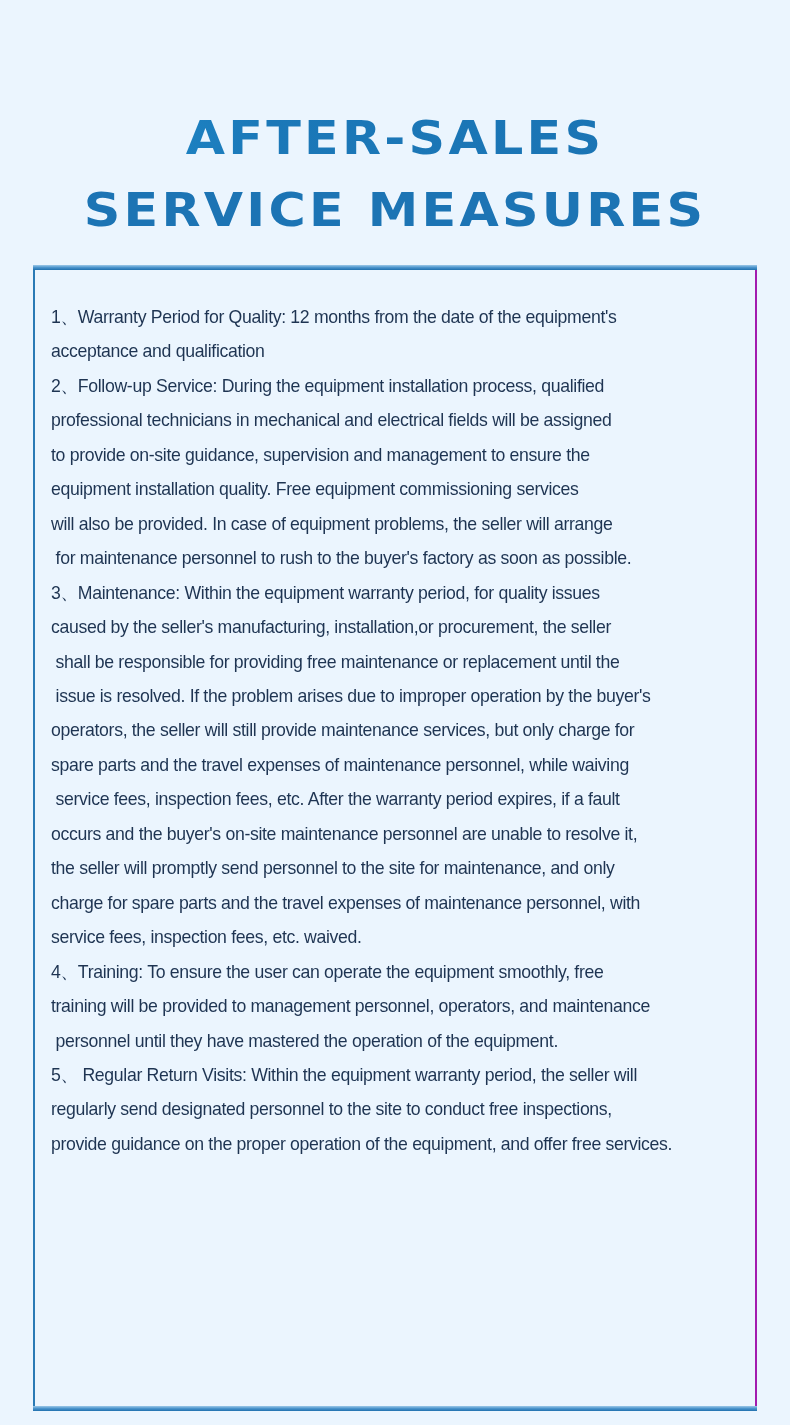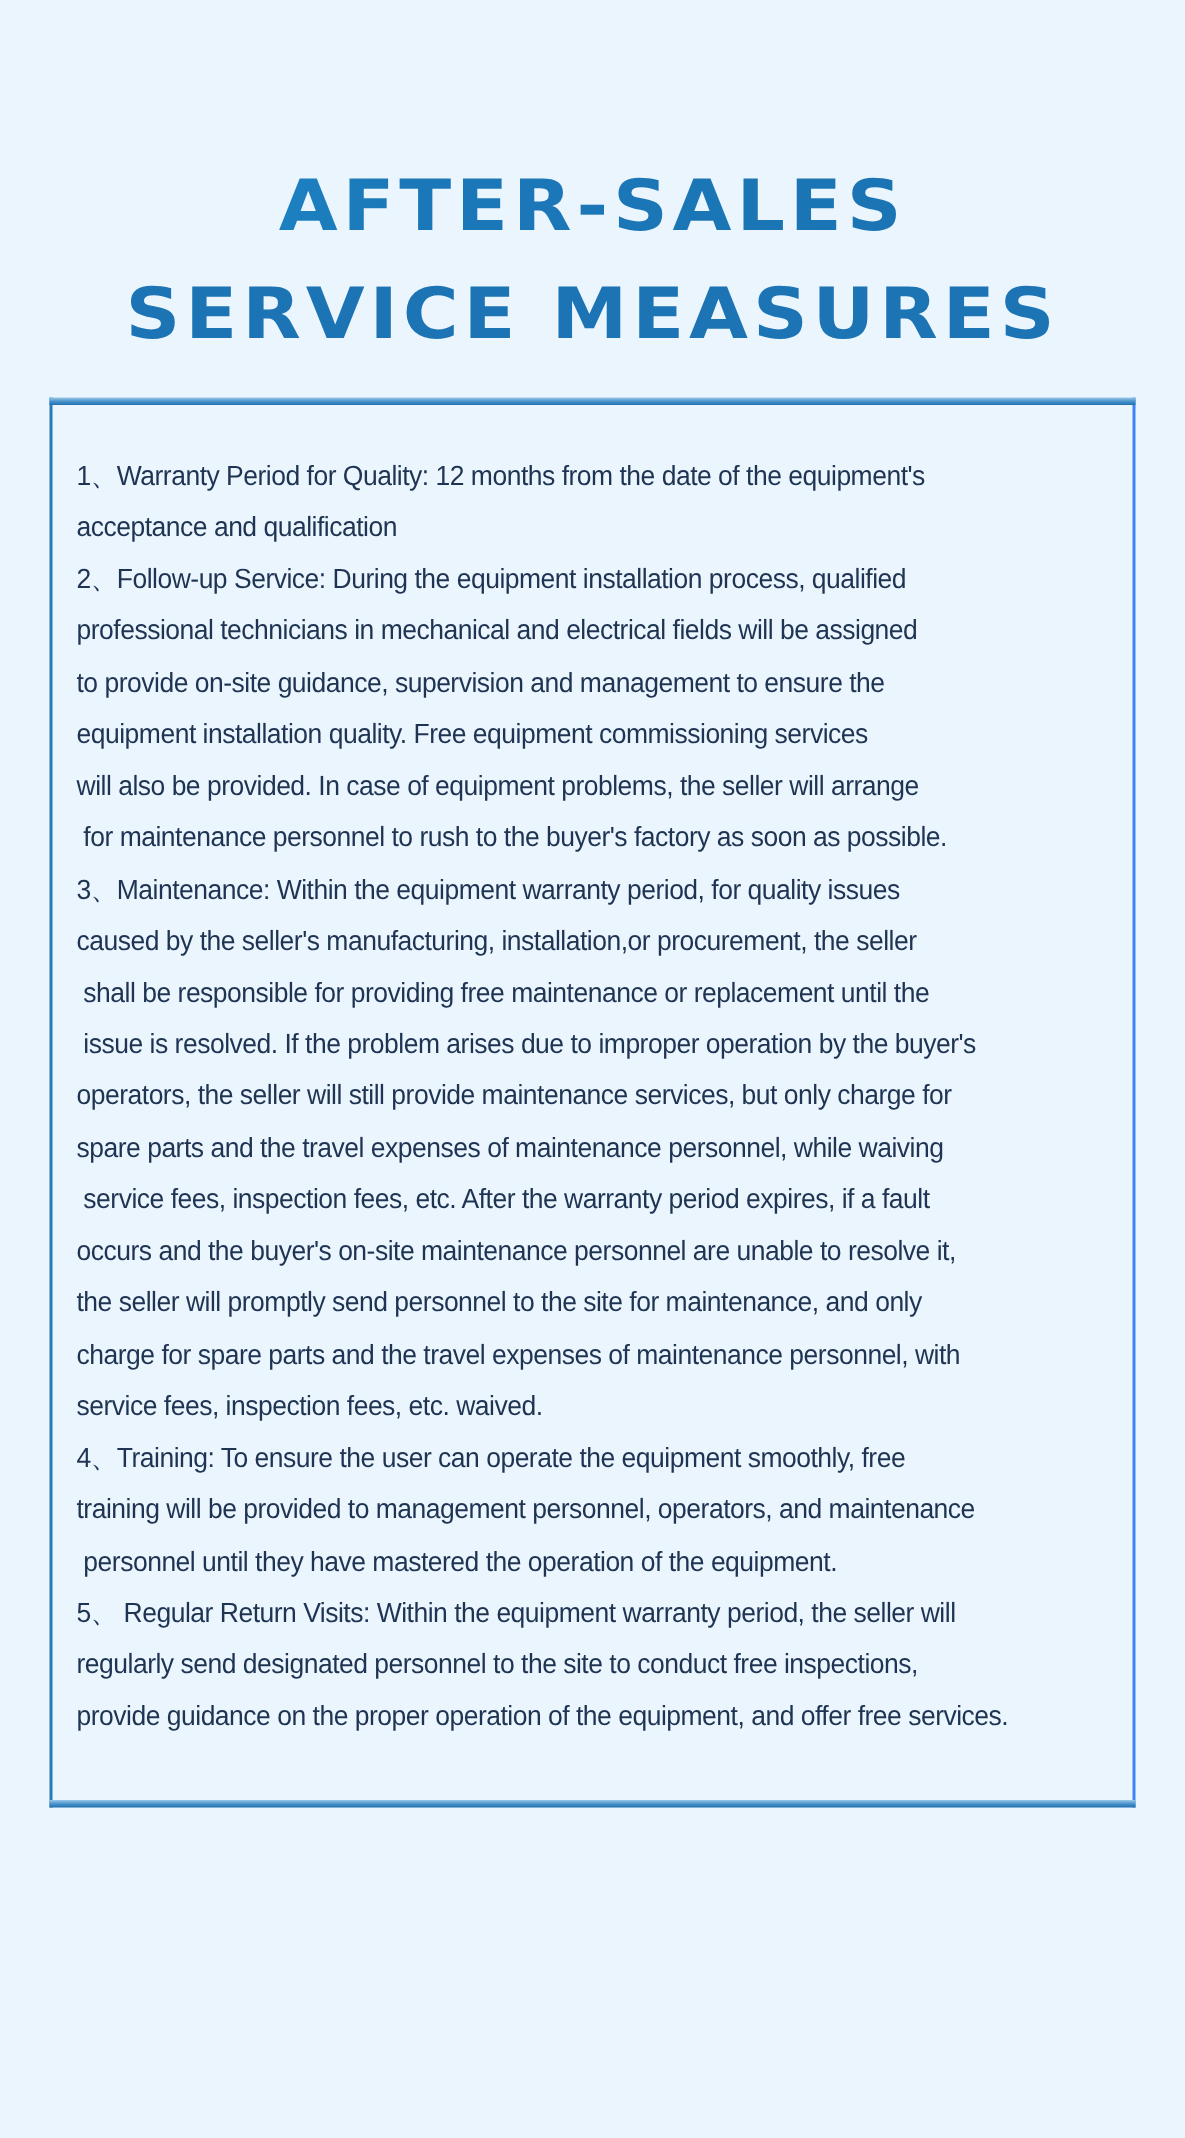--- a/index.html
+++ b/index.html
@@ -37,24 +37,24 @@
       background: linear-gradient(90deg, #2196d6 0%, #1b78b8 35%, #1a72b2 100%);
       -webkit-background-clip: text;
       background-clip: text;
       color: transparent;
     }
     .box {
       position: absolute;
       left: 33px;
       top: 265px;
       width: 724px;
-      height: 940px;
+      height: 1146px;
       box-sizing: border-box;
       border-left: 2px solid #2a7ab5;
-      border-right: 2px solid #3b82f6;
+      border-right: 2px solid #a21caf;
       text-decoration: underline;
     }
     .box::before, .box::after {
       content: "";
       position: absolute;
       left: -2px;
       right: -2px;
       height: 5px;
       background: linear-gradient(180deg, #9cc8e8 0%, #4b94cc 50%, #1f70ae 100%);
     }

